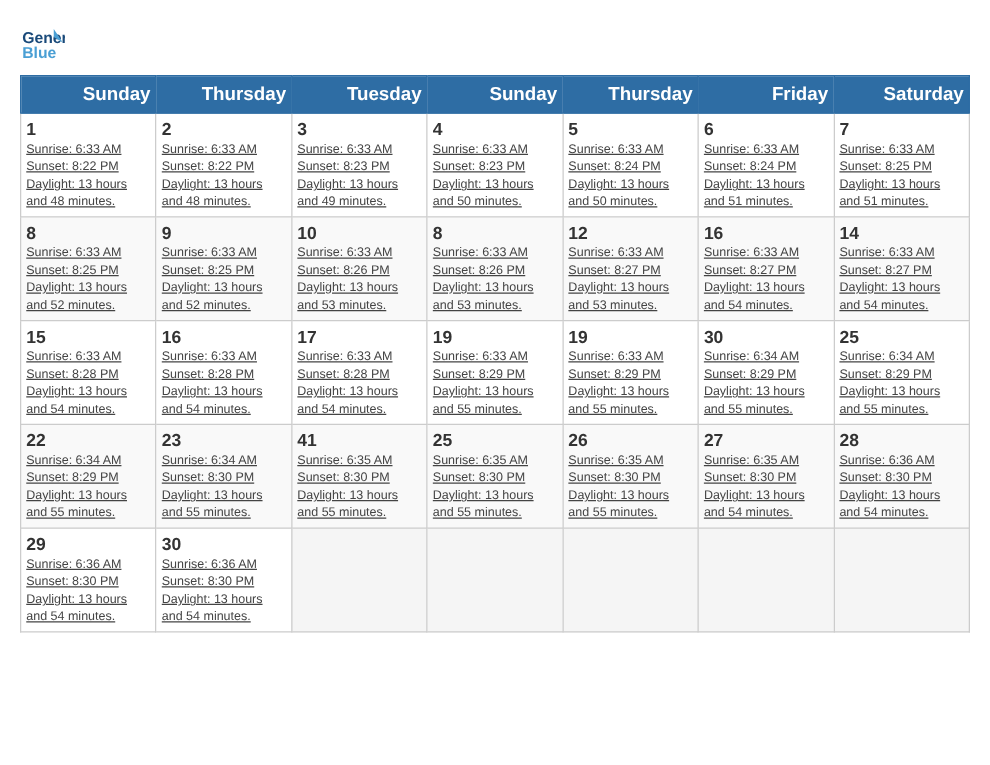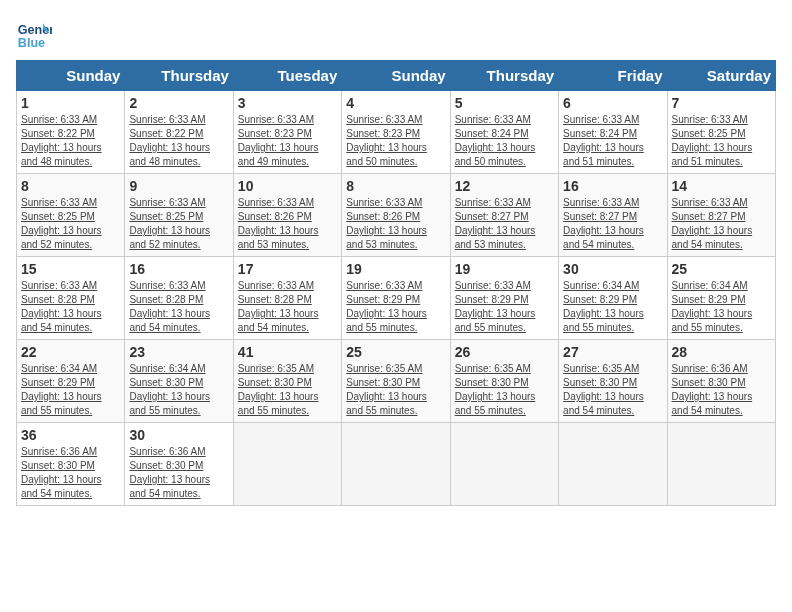--- a/index.html
+++ b/index.html
@@ -230,21 +230,21 @@
           <span class="day-num">27</span>
           <div class="day-detail">Sunrise: 6:35 AM<br>Sunset: 8:30 PM<br>Daylight: 13 hours and 54 minutes.</div>
         </td>
         <td>
           <span class="day-num">28</span>
           <div class="day-detail">Sunrise: 6:36 AM<br>Sunset: 8:30 PM<br>Daylight: 13 hours and 54 minutes.</div>
         </td>
       </tr>
       <tr>
         <td>
-          <span class="day-num">36</span>
+          <span class="day-num">29</span>
           <div class="day-detail">Sunrise: 6:36 AM<br>Sunset: 8:30 PM<br>Daylight: 13 hours and 54 minutes.</div>
         </td>
         <td>
           <span class="day-num">30</span>
           <div class="day-detail">Sunrise: 6:36 AM<br>Sunset: 8:30 PM<br>Daylight: 13 hours and 54 minutes.</div>
         </td>
         <td class="empty"></td>
         <td class="empty"></td>
         <td class="empty"></td>
         <td class="empty"></td>

